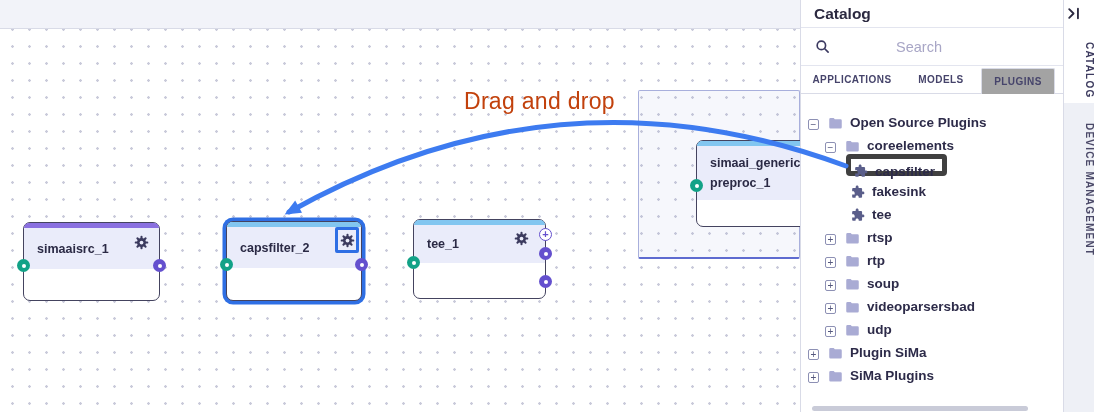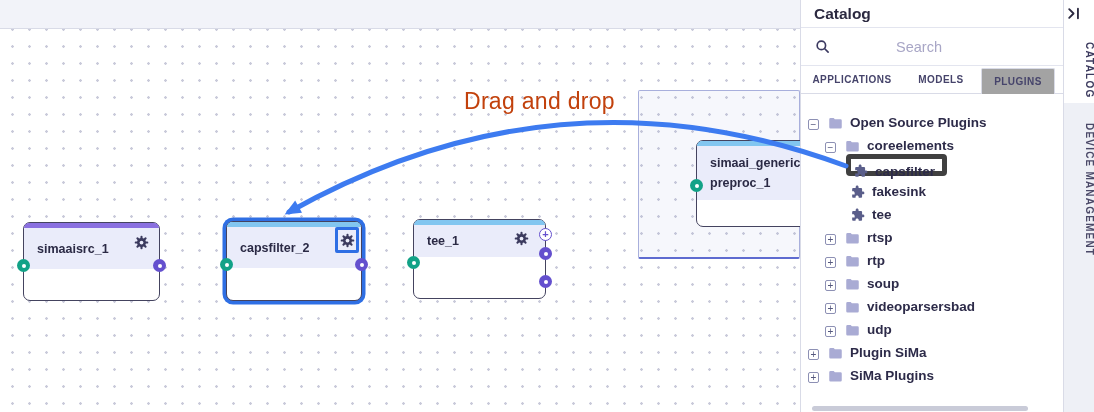--- a/index.html
+++ b/index.html
@@ -38,21 +38,21 @@
   .port.add { background:#fff; border:1.8px solid #6450ce; right:-7px;
     color:#6450ce; font-size:11px; font-weight:700; }
   .port.add::before { content:"+"; line-height:1; margin-top:-1px; }
 
   
   .node-simaaisrc { left:23px; top:222px; width:137px; height:79px; }
   .node-simaaisrc .node-top { height:41px; }
   .node-capsfilter { left:214px; top:221px; width:136px; height:80px;margin-left:12px; }
   .node-capsfilter .node-top { height:41px; }
   .node-tee { left:413px; top:219px; width:133px; height:80px; }
-  .node-tee .node-top { height:32px; }
+  .node-tee .node-top { height:38px; }
   .node-tee .node-gear { top:6px; right:16px; }
   .node-preproc { left:696px; top:140px; width:135px; height:87px; }
   .node-preproc .node-top { height:54px; align-items:flex-start; }
   .node-preproc .node-label { padding-top:7px; width:116px; margin-right:0; }
   .node-preproc .node-gear { top:9px; right:8px; }
 
   
   .arrow-overlay { position:absolute; left:0; top:0; width:1094px; height:412px;
     z-index:60; pointer-events:none; }
   .drag-hint { position:absolute; left:464px; top:88px; z-index:61; color:#c2410c;

